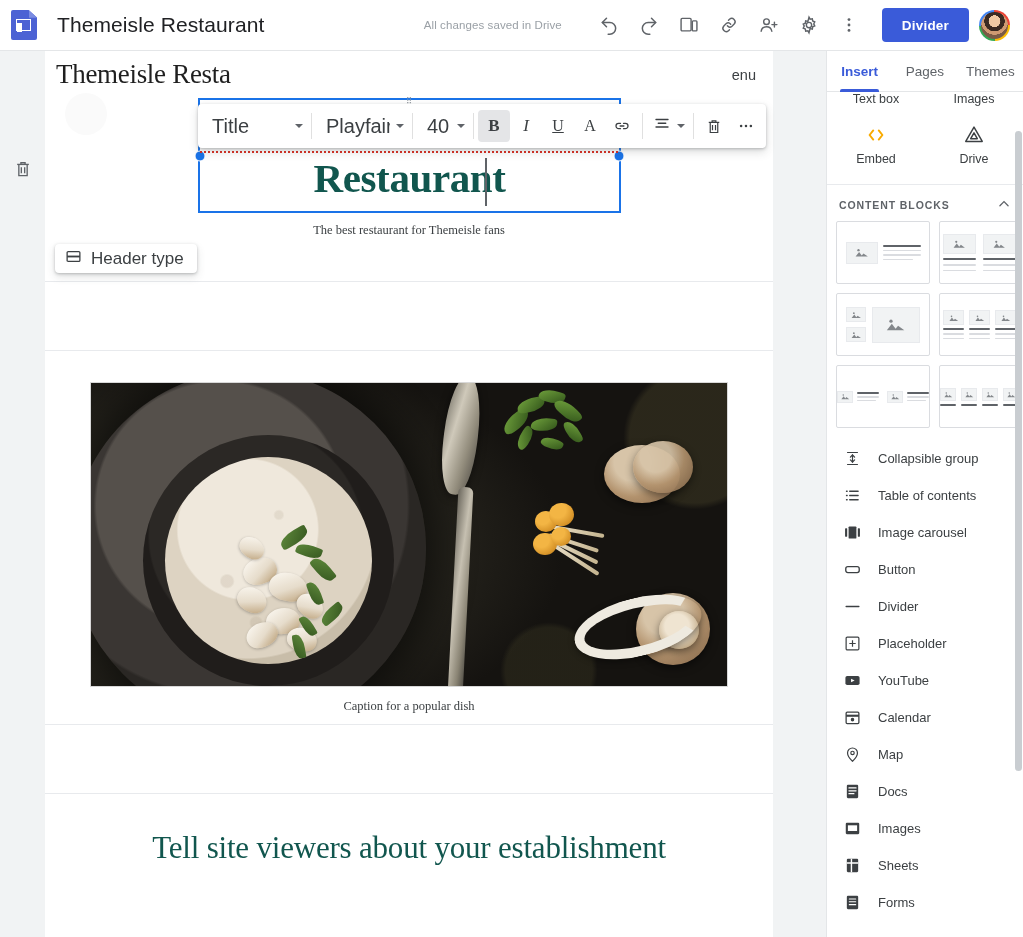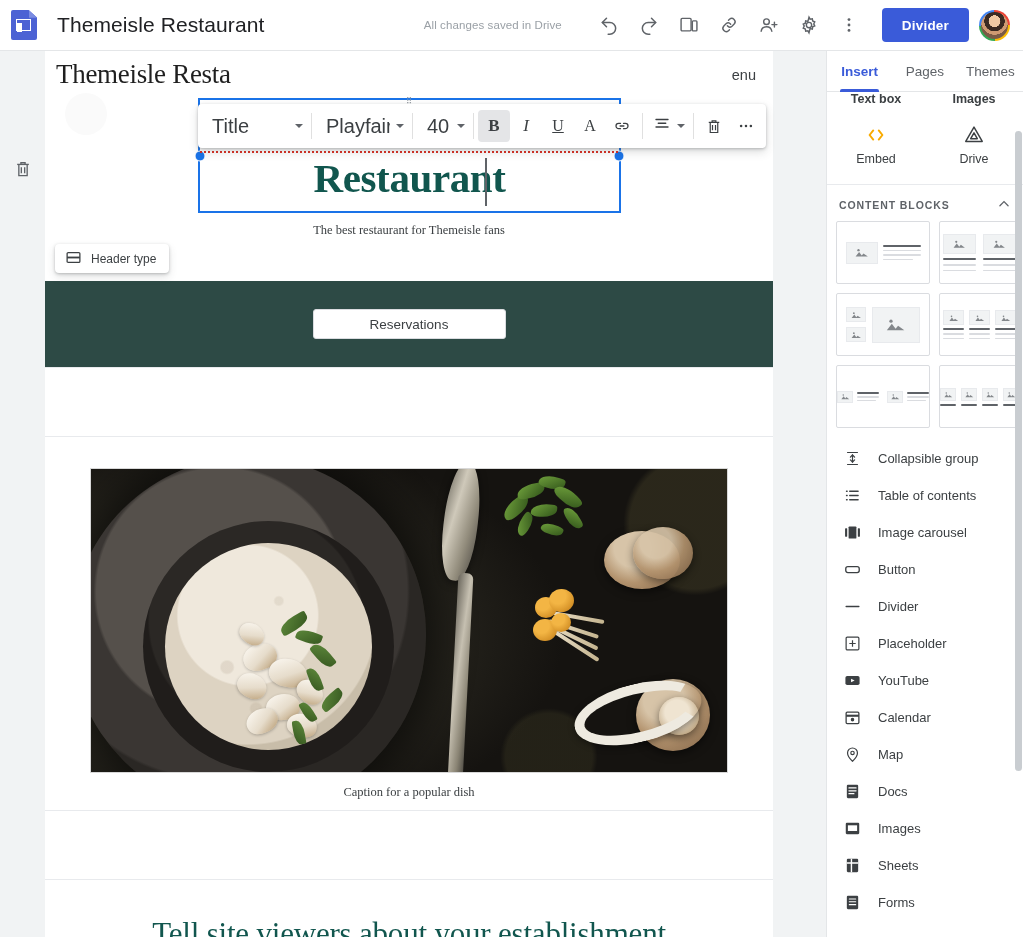--- a/index.html
+++ b/index.html
@@ -166,21 +166,21 @@
     text-align: center;
     font-family: "Liberation Serif", serif;
     font-size: 12.5px; color: #3c4043;
   }
   #header-type-chip {
     position: absolute; left: 10px; top: 193px;
     height: 29px; padding: 0 13px 0 10px;
     background: #fff; border-radius: 4px;
     box-shadow: 0 1px 3px rgba(60,64,67,.3), 0 4px 8px rgba(60,64,67,.15);
     display: flex; align-items: center; gap: 9px;
-    font-size: 12px; color: #3c4043; cursor: pointer;
+    font-size: 17px; color: #3c4043; cursor: pointer;
   }
 
   
   #banner {
     height: 86px; background: #2d4a45;
     display: flex; align-items: center; justify-content: center;
   }
   #reservations-btn {
     width: 193px; height: 30px;
     background: #fff; border: 1px solid #dadce0; border-radius: 3px;
@@ -352,21 +352,21 @@
   #quick-grid {
     display:grid; grid-template-columns: 1fr 1fr;
     padding: 0 0 10px;
   }
   .qitem {
     display:flex; flex-direction:column; align-items:center;
     gap: 6px; padding: 8px 0; cursor:pointer;
     font-size: 12.5px; color: #3c4043;
   }
   .qicon { height: 22px; display:flex; align-items:center; justify-content:center; }
-  #quick-grid .row1 { padding-top: 0; padding-bottom: 10px; font-weight: bold; }
+  #quick-grid .row1 { padding-top: 0; padding-bottom: 10px; }
   #cb-header {
     display:flex; align-items:center; justify-content:space-between;
     padding: 12px 12px 8px;
     border-top: 1px solid #e8eaed;
     font-size: 10.5px; letter-spacing: .9px; color: #5f6368;
     font-weight: bold; cursor: pointer;
   }
   #cb-grid {
     display:grid; grid-template-columns: 1fr 1fr;
     gap: 9px; padding: 0 9px 10px;
@@ -496,23 +496,20 @@
         <span>
           <svg width="17" height="17" viewBox="0 0 24 24" fill="none" stroke="#3c4043" stroke-width="1.8">
               <rect x="3" y="5" width="18" height="14" rx="1.5"></rect>
               <path d="M3 12h18" stroke-width="2.6"></path>
             </svg>
         </span>
         <span>Header type</span>
       </div>
     </div>
 
-    <div id="banner">
-      <div id="reservations-btn">Reservations</div>
-    </div>
 
     <div class="section-divider"></div>
     <div class="spacer-block"></div>
     <div class="section-divider"></div>
 
     <div id="image-section">
       <div id="dish-photo">
         <div class="speckle"></div>
         <div id="bowl"></div>
         <div id="bowl-rim"></div>

